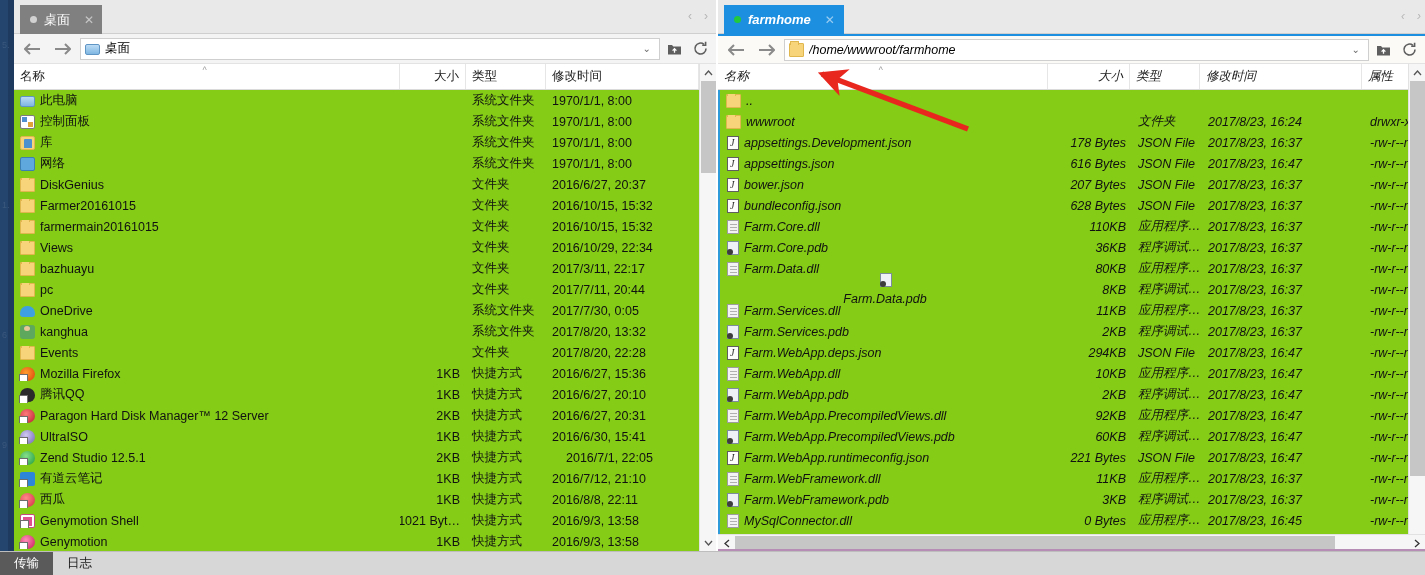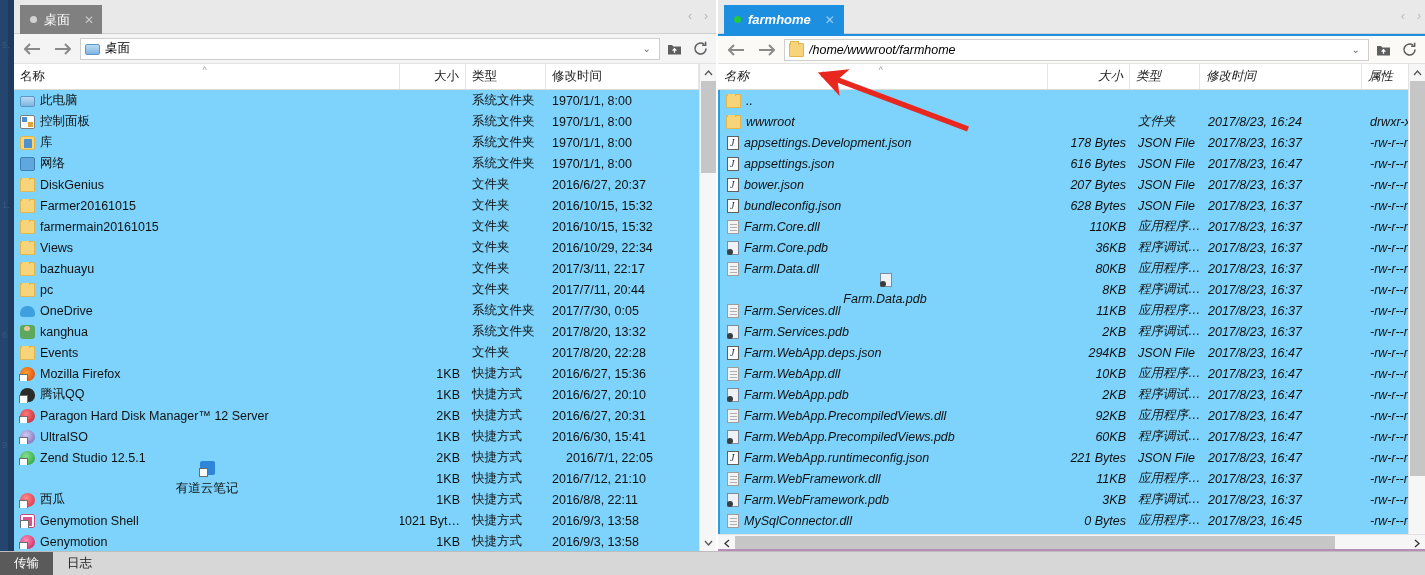--- a/index.html
+++ b/index.html
@@ -19,21 +19,21 @@
     position:absolute; left:0; top:0; width:14px; height:575px;
     background:#1f3a5f;
   }
   .bg-strip-inner {
     position:absolute; left:0; top:0; width:8px; height:575px;
     background:#24456e;
   }
   .bg-num { position:absolute; left:2px; font-size:9px; color:#3b587d; }
 
   
-  .pane { position:absolute; top:0; background:#7dd3fc; }
+  .pane { position:absolute; top:0; background:#84cc16; }
   .pane-left  { left:14px;  width:702px;  height:551px; }
   .pane-right { left:718px; width:707px;  height:551px;font-style:italic; }
 
   
   .tabstrip {
     position:absolute; left:0; top:0; height:34px; width:100%;
     background:#e9e9e9;
     border-bottom:1px solid #cfcfcf;
   }
   .pane-right .tabstrip { background:#e9e9e9; }
@@ -469,21 +469,21 @@
         <div class="row">
           <div class="cell name" style="width: 386px;">
             <span class="ico ico-app ico-zend shortcut-arrow"></span>
             <span>Zend Studio 12.5.1</span>
           </div>
           <div class="cell r" style="width: 66px;">2KB</div>
           <div class="cell" style="width: 80px;">快捷方式</div>
           <div class="cell" style="width: 153px; margin-left: 14px;">2016/7/1, 22:05</div>
         </div>
         <div class="row">
-          <div class="cell name" style="width: 386px; flex-direction: column;">
+          <div class="cell name" style="width: 386px;">
             <span class="ico ico-app ico-youdao shortcut-arrow"></span>
             <span>有道云笔记</span>
           </div>
           <div class="cell r" style="width: 66px;">1KB</div>
           <div class="cell" style="width: 80px;">快捷方式</div>
           <div class="cell" style="width: 153px;">2016/7/12, 21:10</div>
         </div>
         <div class="row">
           <div class="cell name" style="width: 386px;">
             <span class="ico ico-app ico-xigua shortcut-arrow"></span>

